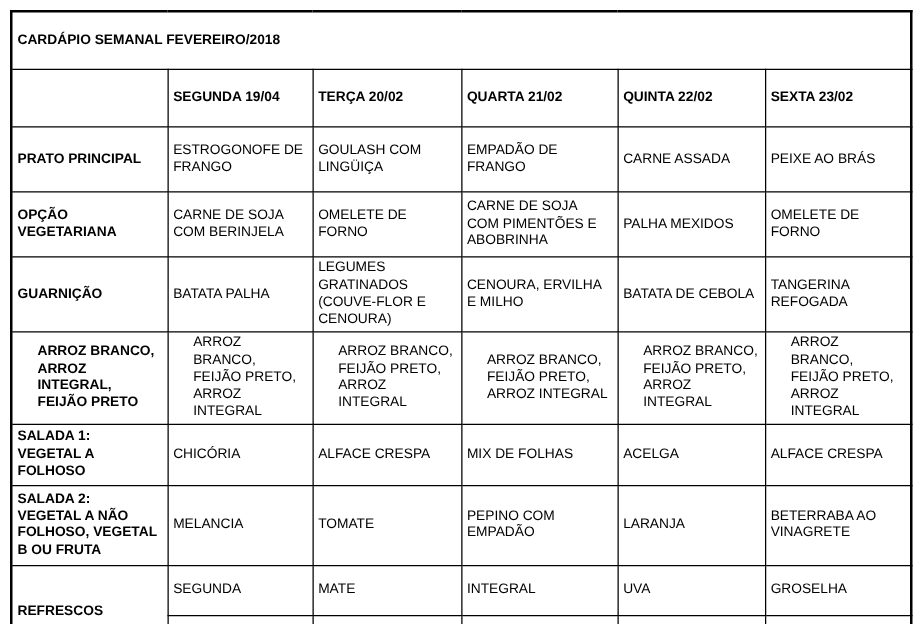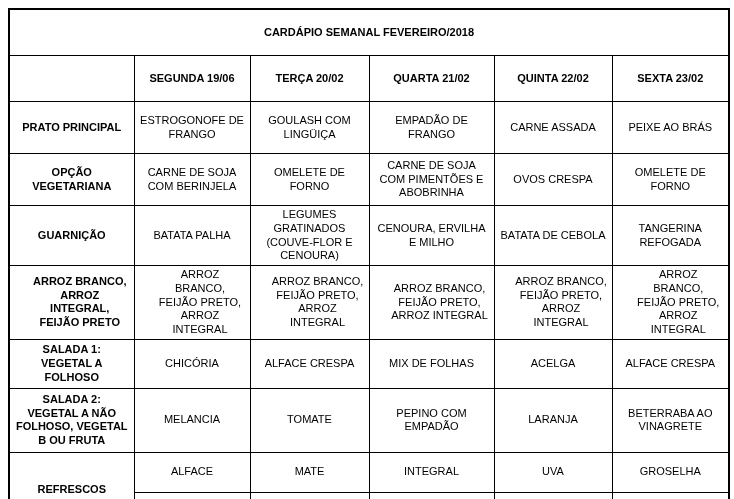--- a/index.html
+++ b/index.html
@@ -16,21 +16,21 @@
     left: 8px;
     top: 8px;
     width: 720px;
     border-collapse: collapse;
     table-layout: fixed;
     background: #ffffff;
     border: 2px solid #000000;
   }
   .menu-table td {
     border: 1.5px solid #000000;
-    text-align: center;
+    text-align: left;
     vertical-align: middle;
     font-size: 11px;
     line-height: 1.25;
     color: #000000;
     padding: 2px 4px;
     white-space: pre-line;
     overflow: hidden;
   }
   .menu-table td.hdr {
     font-weight: bold;
@@ -59,42 +59,42 @@
     <col style="width:117px">
   </colgroup>
 
   <tbody>
       <tr class="r-title">
     <td colspan="6" class="hdr">CARDÁPIO SEMANAL FEVEREIRO/2018</td>
   </tr>
 
   <tr class="r-days">
     <td class="hdr"></td>
-    <td class="hdr">SEGUNDA 19/06</td>
+    <td class="hdr">SEGUNDA 19/04</td>
     <td class="hdr">TERÇA 20/02</td>
     <td class="hdr">QUARTA 21/02</td>
     <td class="hdr">QUINTA 22/02</td>
     <td class="hdr">SEXTA 23/02</td>
   </tr>
 
   <tr class="r-main">
     <td class="hdr">PRATO PRINCIPAL</td>
     <td>ESTROGONOFE DE FRANGO</td>
     <td>GOULASH COM LINGÜIÇA</td>
     <td>EMPADÃO DE FRANGO</td>
     <td>CARNE ASSADA</td>
     <td>PEIXE AO BRÁS</td>
   </tr>
 
   <tr class="r-veg">
     <td class="hdr">OPÇÃO VEGETARIANA</td>
     <td>CARNE DE SOJA COM BERINJELA</td>
     <td>OMELETE DE FORNO</td>
     <td>CARNE DE SOJA COM PIMENTÕES E ABOBRINHA</td>
-    <td>OVOS CRESPA</td>
+    <td>PALHA MEXIDOS</td>
     <td>OMELETE DE FORNO</td>
   </tr>
 
   <tr class="r-guarn">
     <td class="hdr">GUARNIÇÃO</td>
     <td>BATATA PALHA</td>
     <td>LEGUMES GRATINADOS (COUVE-FLOR E CENOURA)</td>
     <td>CENOURA, ERVILHA E MILHO</td>
     <td>BATATA DE CEBOLA</td>
     <td>TANGERINA REFOGADA</td>
@@ -124,21 +124,21 @@
 VEGETAL A NÃO FOLHOSO, VEGETAL B OU FRUTA</td>
     <td>MELANCIA</td>
     <td>TOMATE</td>
     <td>PEPINO COM EMPADÃO</td>
     <td>LARANJA</td>
     <td>BETERRABA AO VINAGRETE</td>
   </tr>
 
   <tr class="r-ref1">
     <td rowspan="2" class="hdr">REFRESCOS</td>
-    <td>ALFACE</td>
+    <td>SEGUNDA</td>
     <td>MATE</td>
     <td>INTEGRAL</td>
     <td>UVA</td>
     <td>GROSELHA</td>
   </tr>
 
   <tr class="r-ref2">
     <td>CAJU</td>
     <td>LIMÃO</td>
     <td>LARANJA</td>

